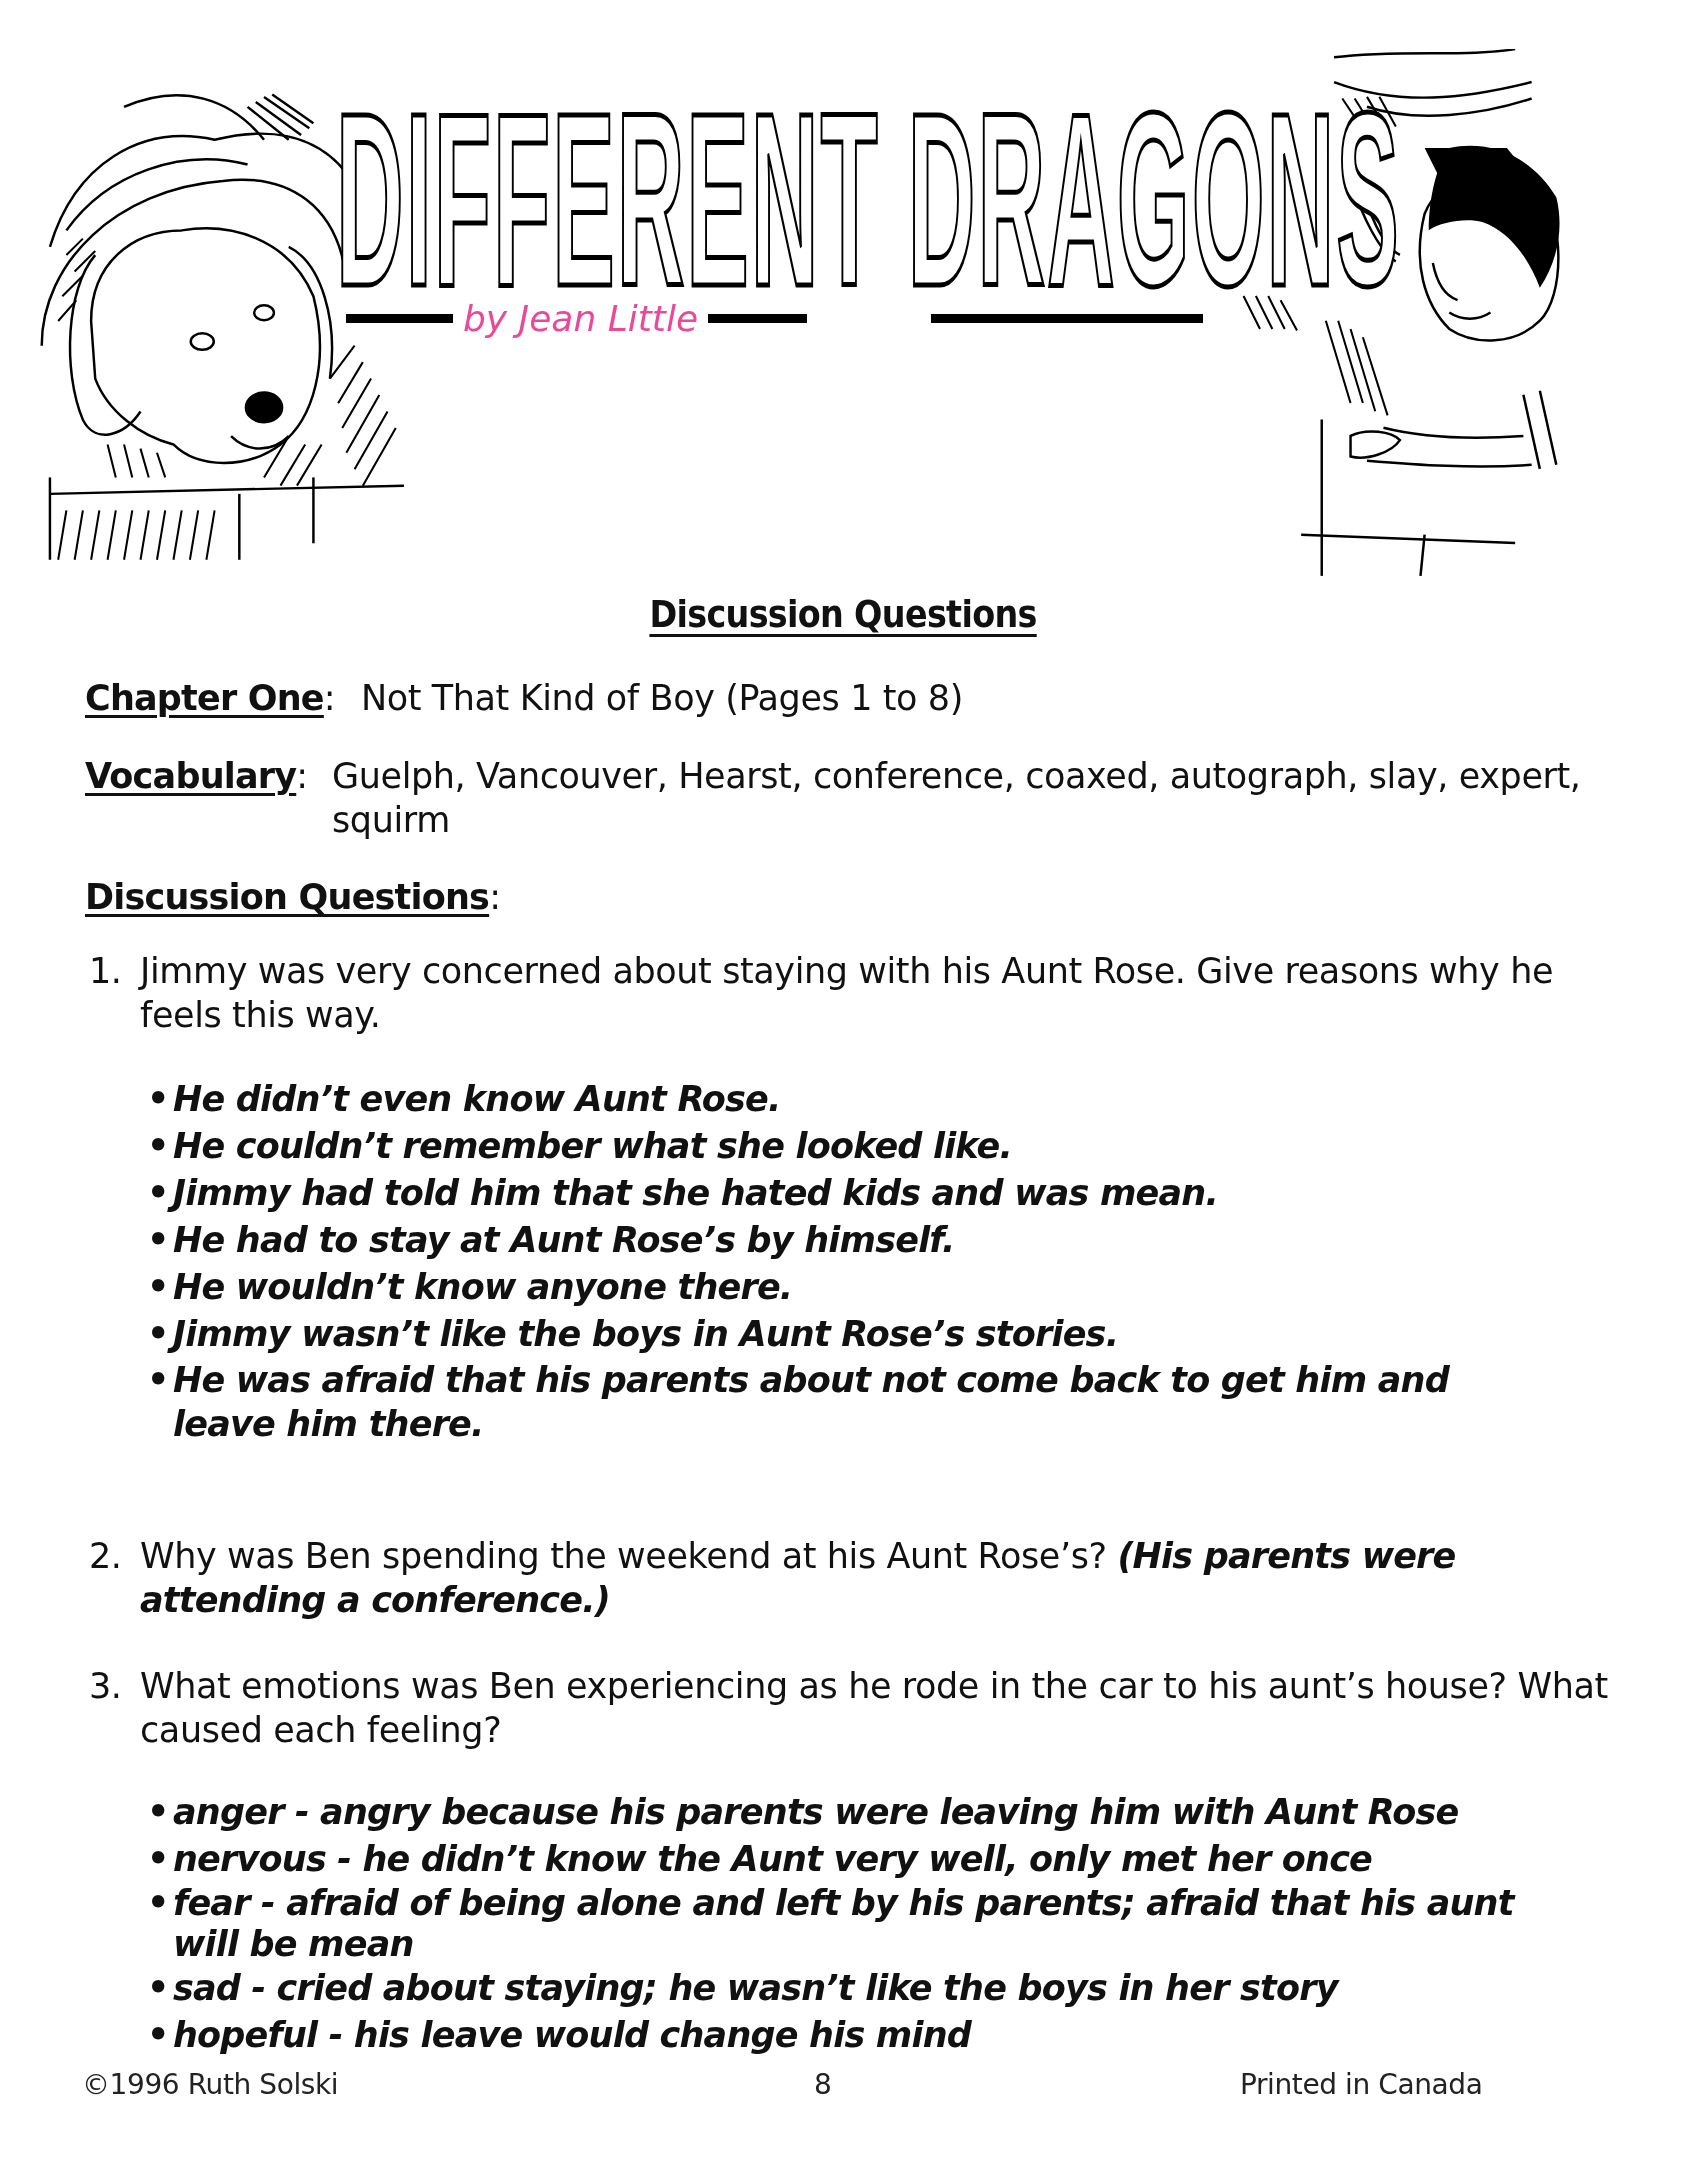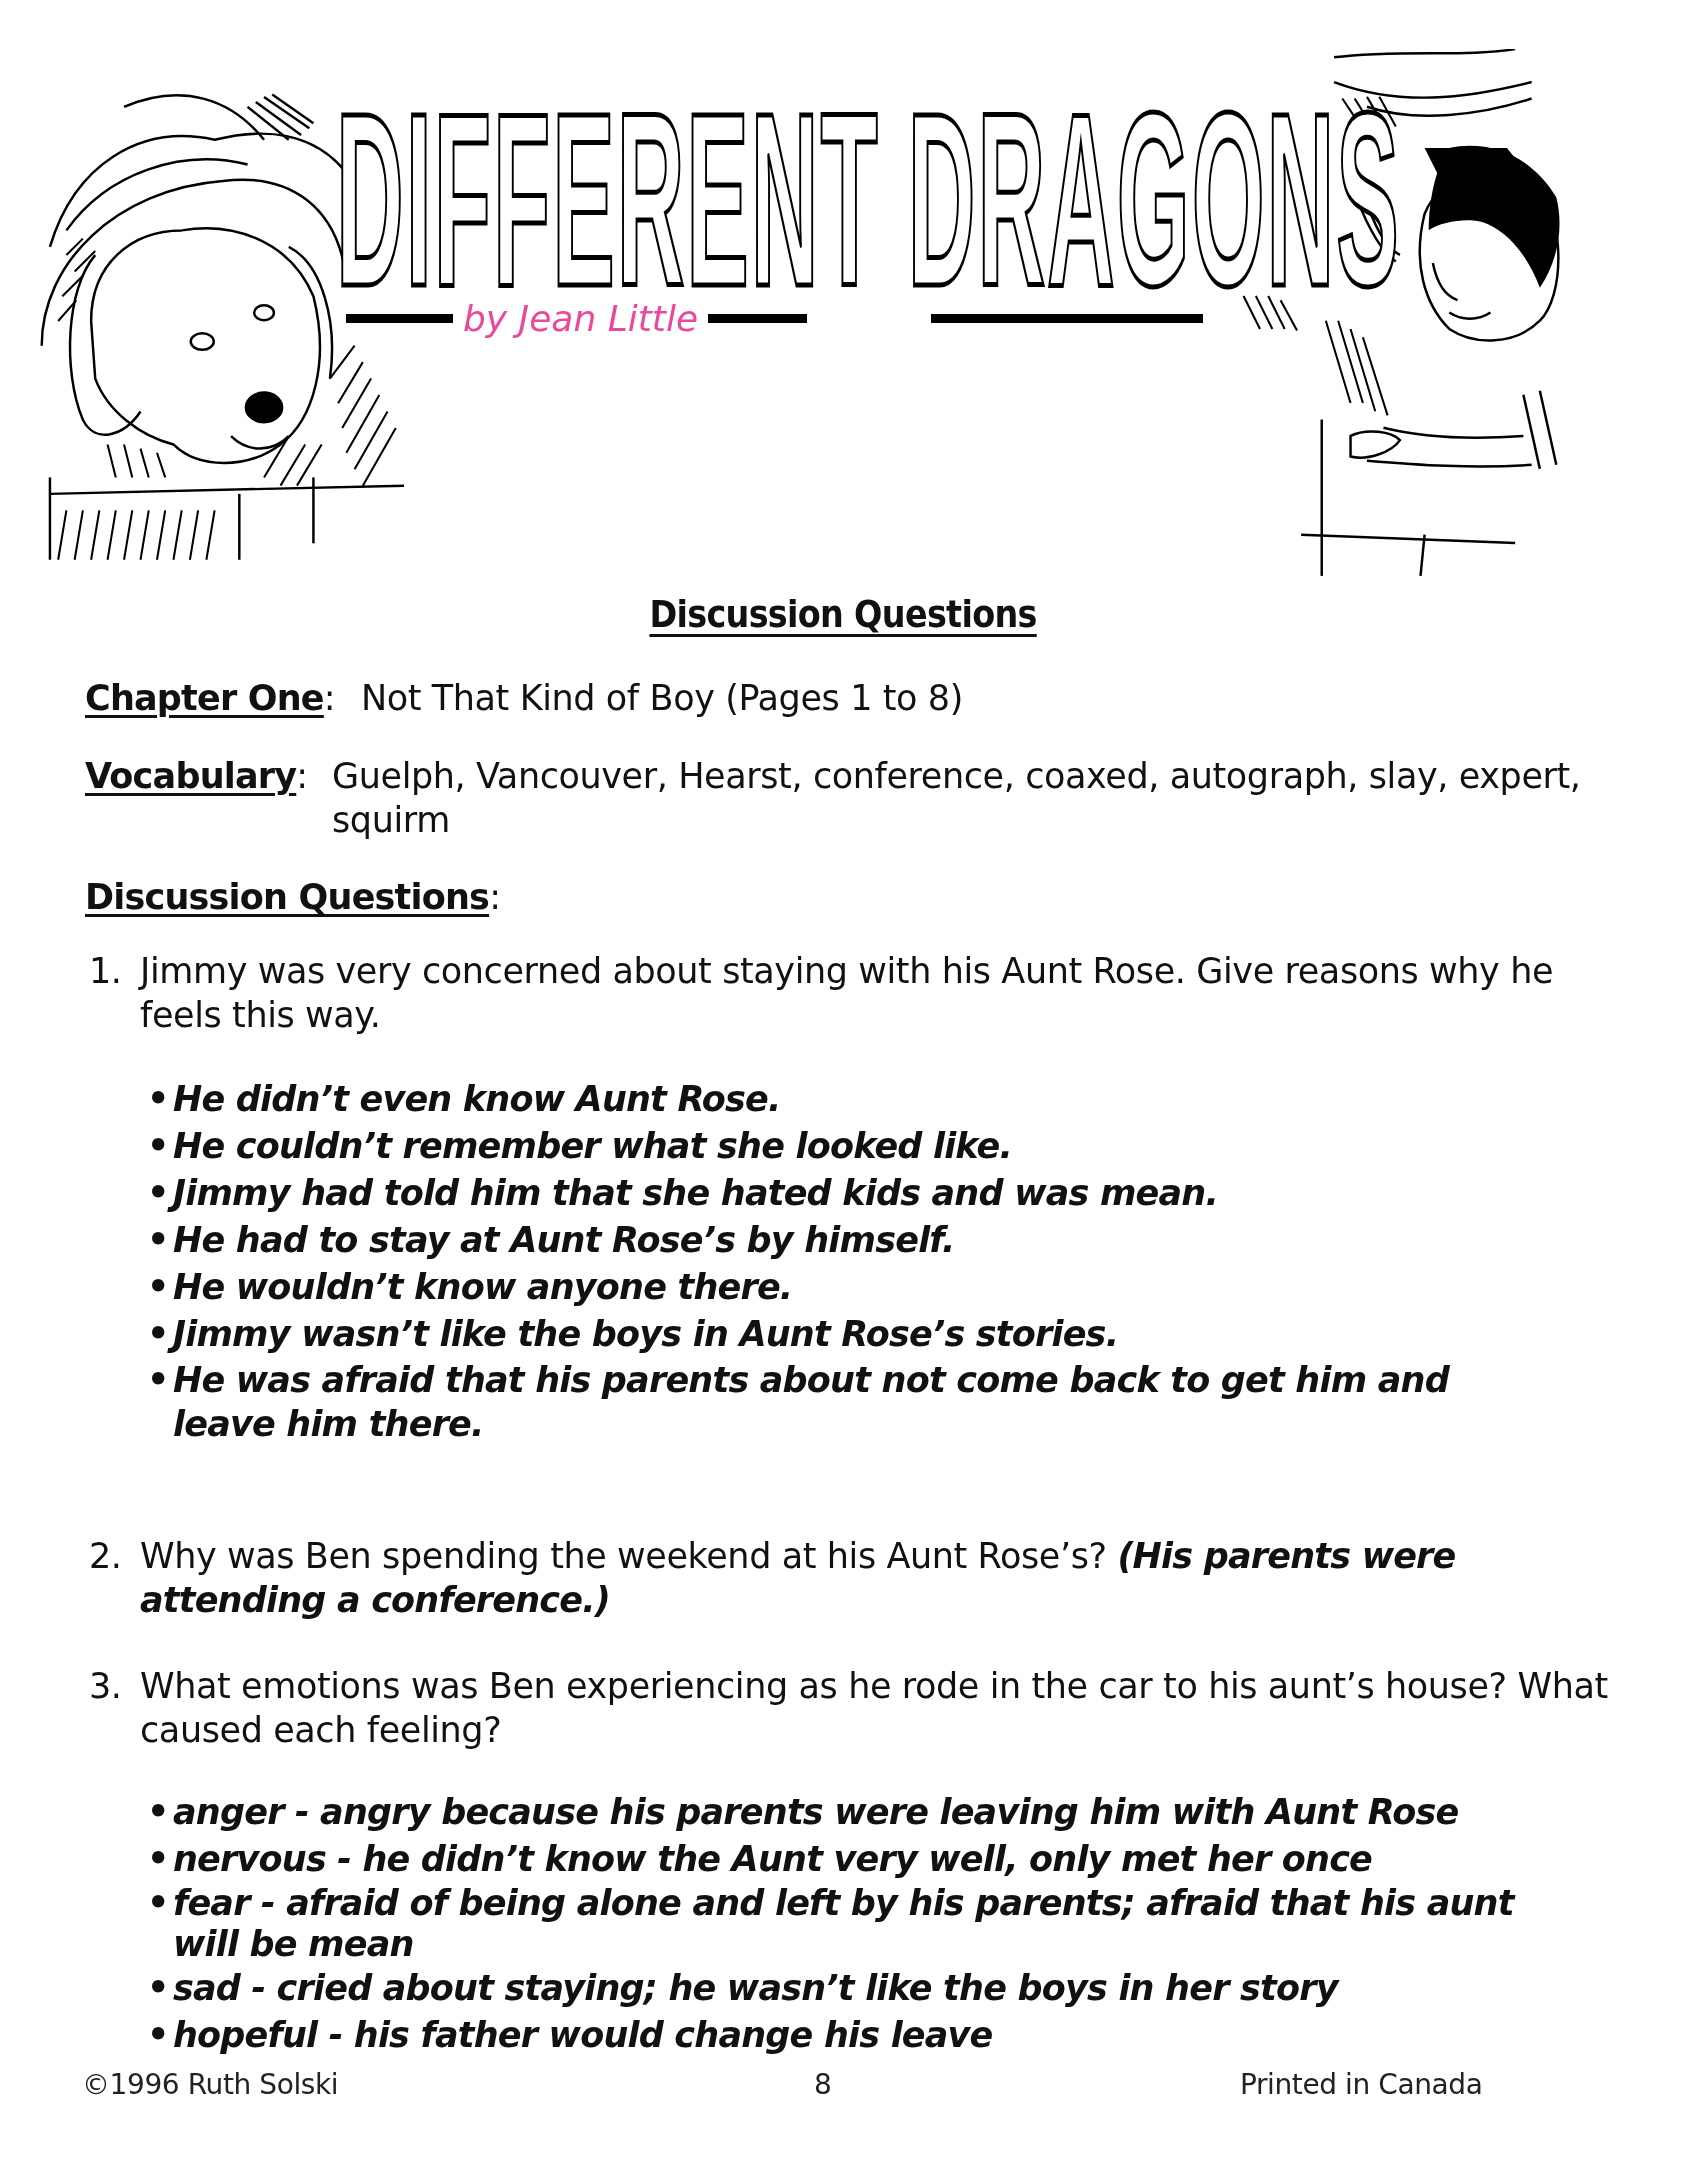--- a/index.html
+++ b/index.html
@@ -174,19 +174,19 @@
 
 <div class="q" style="top:1664px;width:1549px;height:91px">
   <span class="num">3.</span>
   <span class="qtext">What emotions was Ben experiencing as he rode in the car to his aunt’s house? What caused each feeling?</span>
 </div>
 <div class="bullets" style="top:1789px;width:1417px">
   <div class="bullet">anger - angry because his parents were leaving him with Aunt Rose</div>
   <div class="bullet">nervous - he didn’t know the Aunt very well, only met her once</div>
   <div class="bullet" style="line-height:41px">fear - afraid of being alone and left by his parents; afraid that his aunt will be mean</div>
   <div class="bullet">sad - cried about staying; he wasn’t like the boys in her story</div>
-  <div class="bullet">hopeful - his father would change his leave</div>
+  <div class="bullet">hopeful - his leave would change his mind</div>
 </div>
 
 <div class="footer" style="left:82px">©1996  Ruth Solski</div>
 <div class="footer" style="left:814px">8</div>
 <div class="footer" style="left:1240px">Printed in Canada</div>
 
 
 </body></html>

